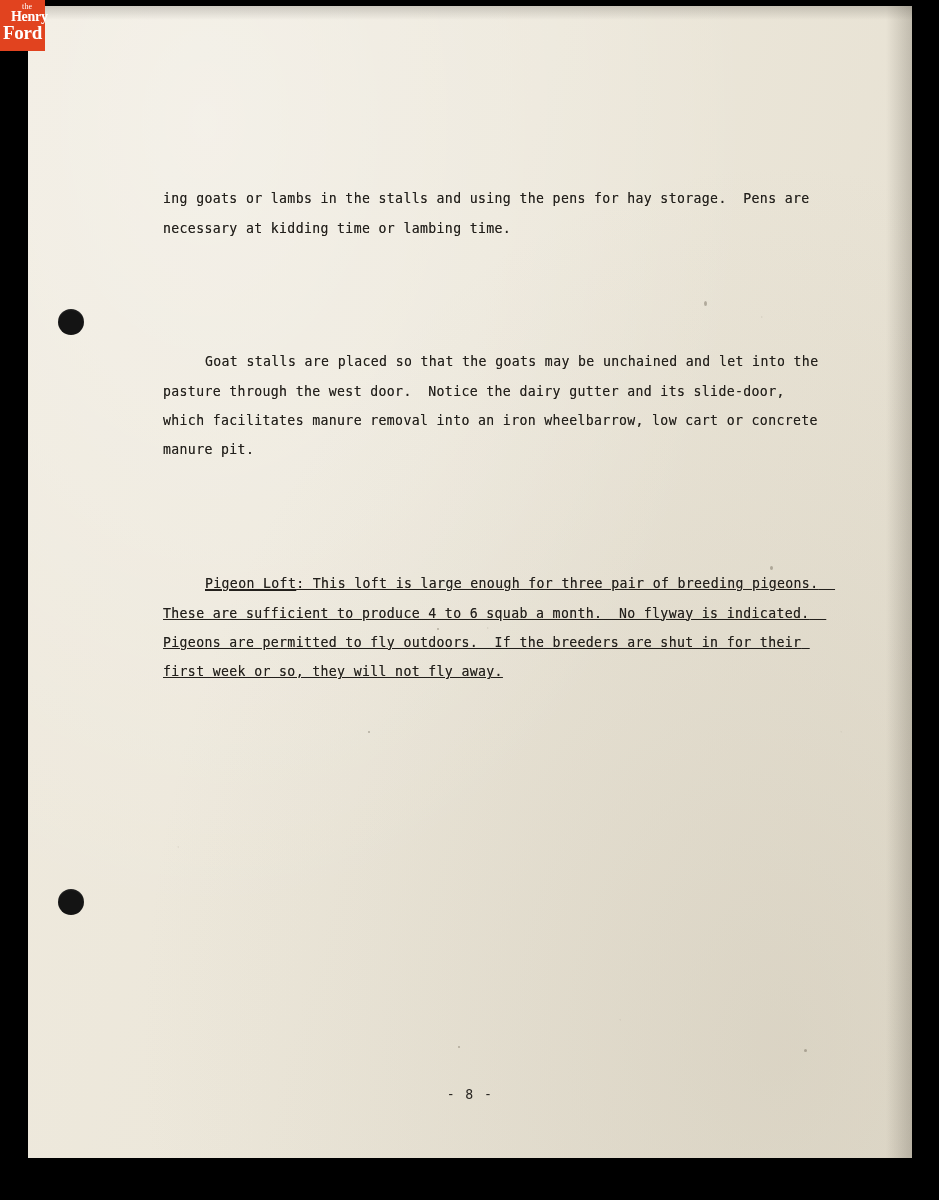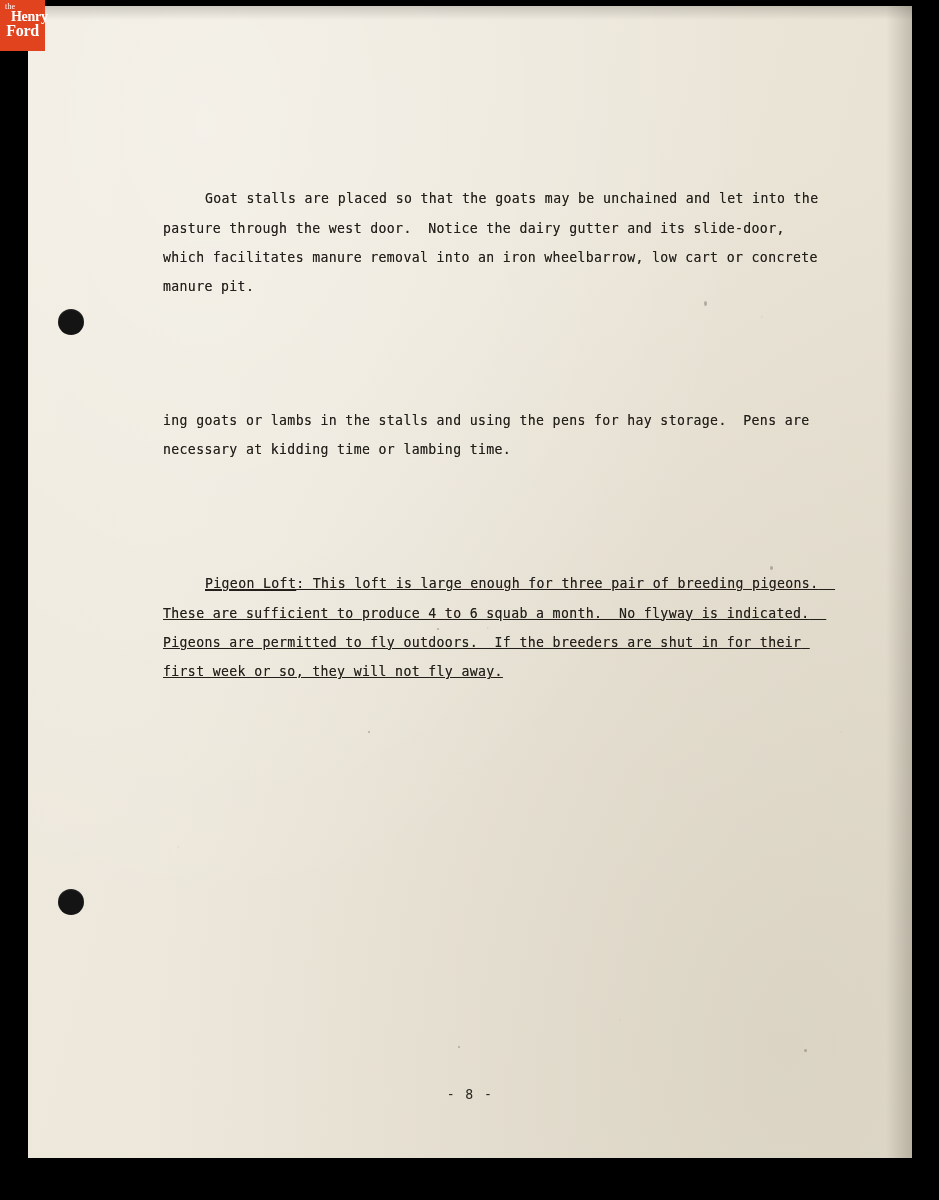--- a/index.html
+++ b/index.html
@@ -90,33 +90,33 @@
     line-height: 1;
     padding: 3px 0 0 0;
     box-sizing: border-box;
     text-align: center;
     user-select: none;
   }
   #logo-the {
     font-size: 8px;
     display: block;
     text-align: left;
-    padding-left: 5px;
+    padding-left: 22px;
     letter-spacing: 0.2px;
   }
   #logo-henry {
     font-size: 14px;
     display: block;
     font-weight: bold;
     letter-spacing: -0.3px;
     margin-top: -1px;
     margin-left: 11px;
   }
   #logo-ford {
-    font-size: 16px;
+    font-size: 19px;
     display: block;
     font-weight: bold;
     letter-spacing: -0.3px;
     margin-top: -1px;
   }
 
   
   #typed-body {
     position: absolute;
     left: 135px;
@@ -169,23 +169,23 @@
 
   <span class="speck" style="left:676px; top:295px; width:3px; height:5px;"></span>
   <span class="speck" style="left:742px; top:560px; width:3px; height:4px;"></span>
   <span class="speck" style="left:409px; top:622px; width:2px; height:2px;"></span>
   <span class="speck" style="left:340px; top:725px; width:2px; height:2px;"></span>
   <span class="speck" style="left:430px; top:1040px; width:2px; height:2px;"></span>
   <span class="speck" style="left:776px; top:1043px; width:3px; height:3px;"></span>
 
   <div id="typed-body">
 
+    <p class="para"><span>ing goats or lambs in the stalls and using the pens for hay storage.  Pens are necessary at kidding time or lambing time.</span></p>
+
     <p class="para"><span class="indent"></span><span>Goat stalls are placed so that the goats may be unchained and let into the pasture through the west door.  Notice the dairy gutter and its slide-door, which facilitates manure removal into an iron wheelbarrow, low cart or concrete manure pit.</span></p>
-
-    <p class="para"><span>ing goats or lambs in the stalls and using the pens for hay storage.  Pens are necessary at kidding time or lambing time.</span></p>
 
     <p class="para"><span class="indent"></span><span class="underline-term">Pigeon Loft</span><span>: This loft is large enough for three pair of breeding pigeons.  These are sufficient to produce 4 to 6 squab a month.  No flyway is indicated.  Pigeons are permitted to fly outdoors.  If the breeders are shut in for their first week or so, they will not fly away.</span></p>
 
   </div>
 
   <div id="page-number">- 8 -</div>
 
   <div id="page-edge-shadow"></div>
   <div id="page-top-shadow"></div>
 

